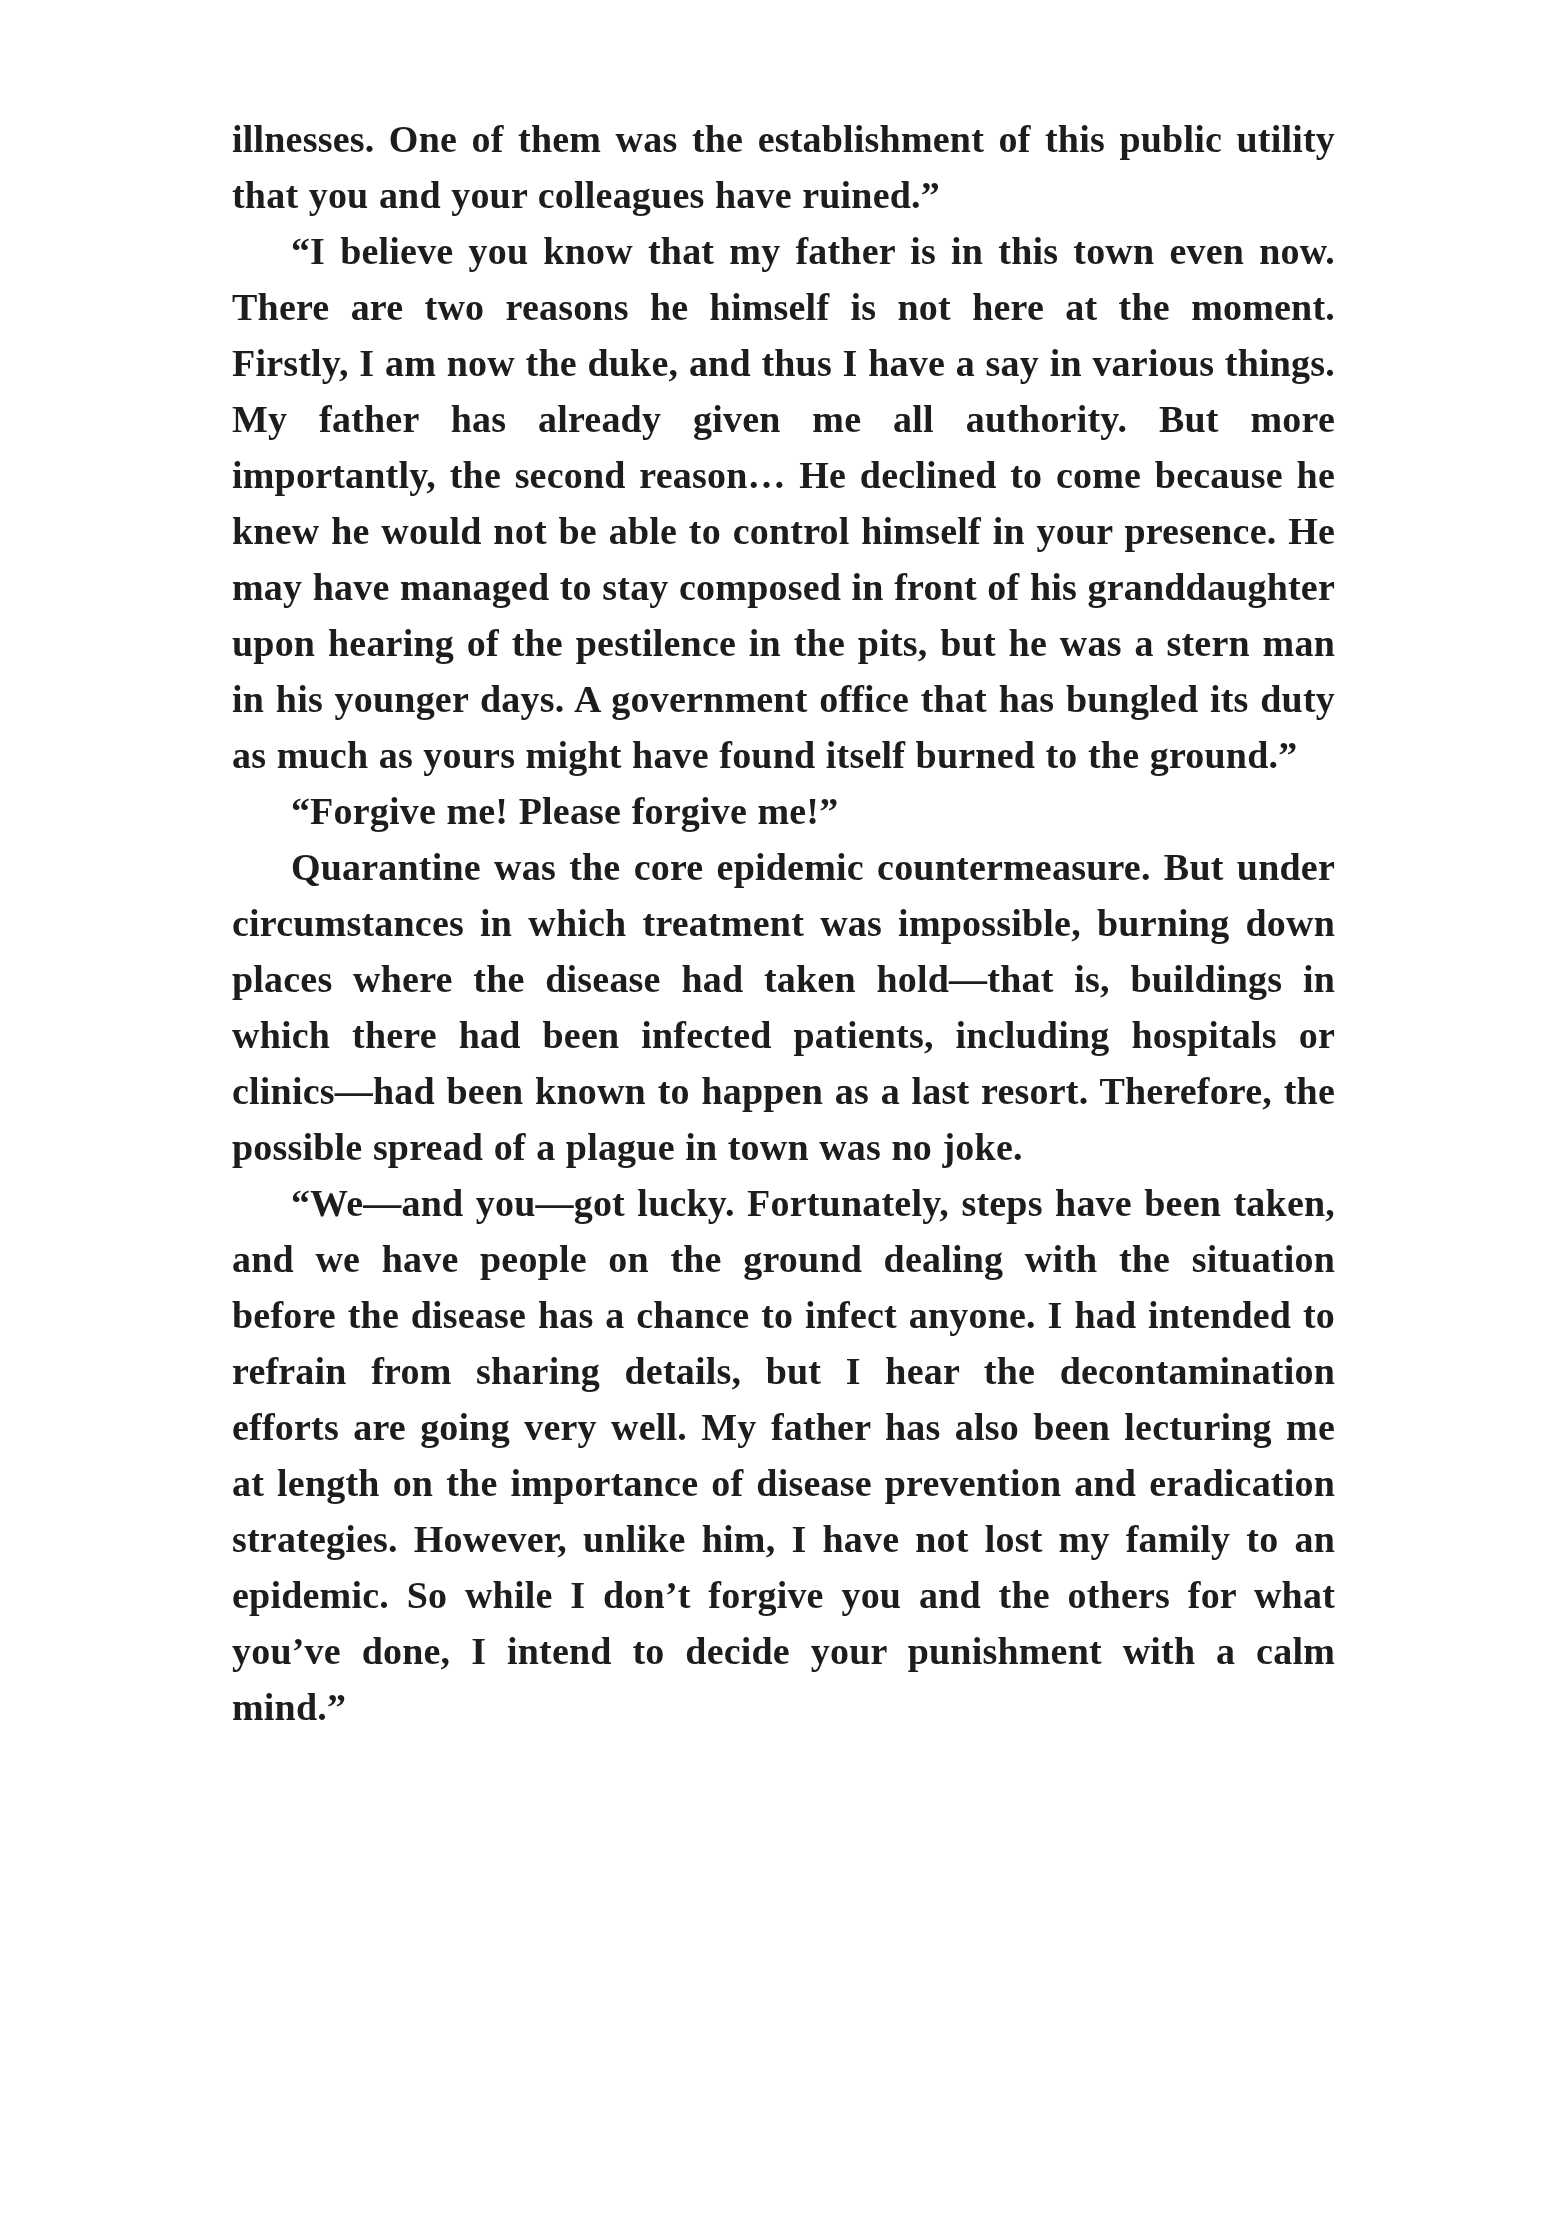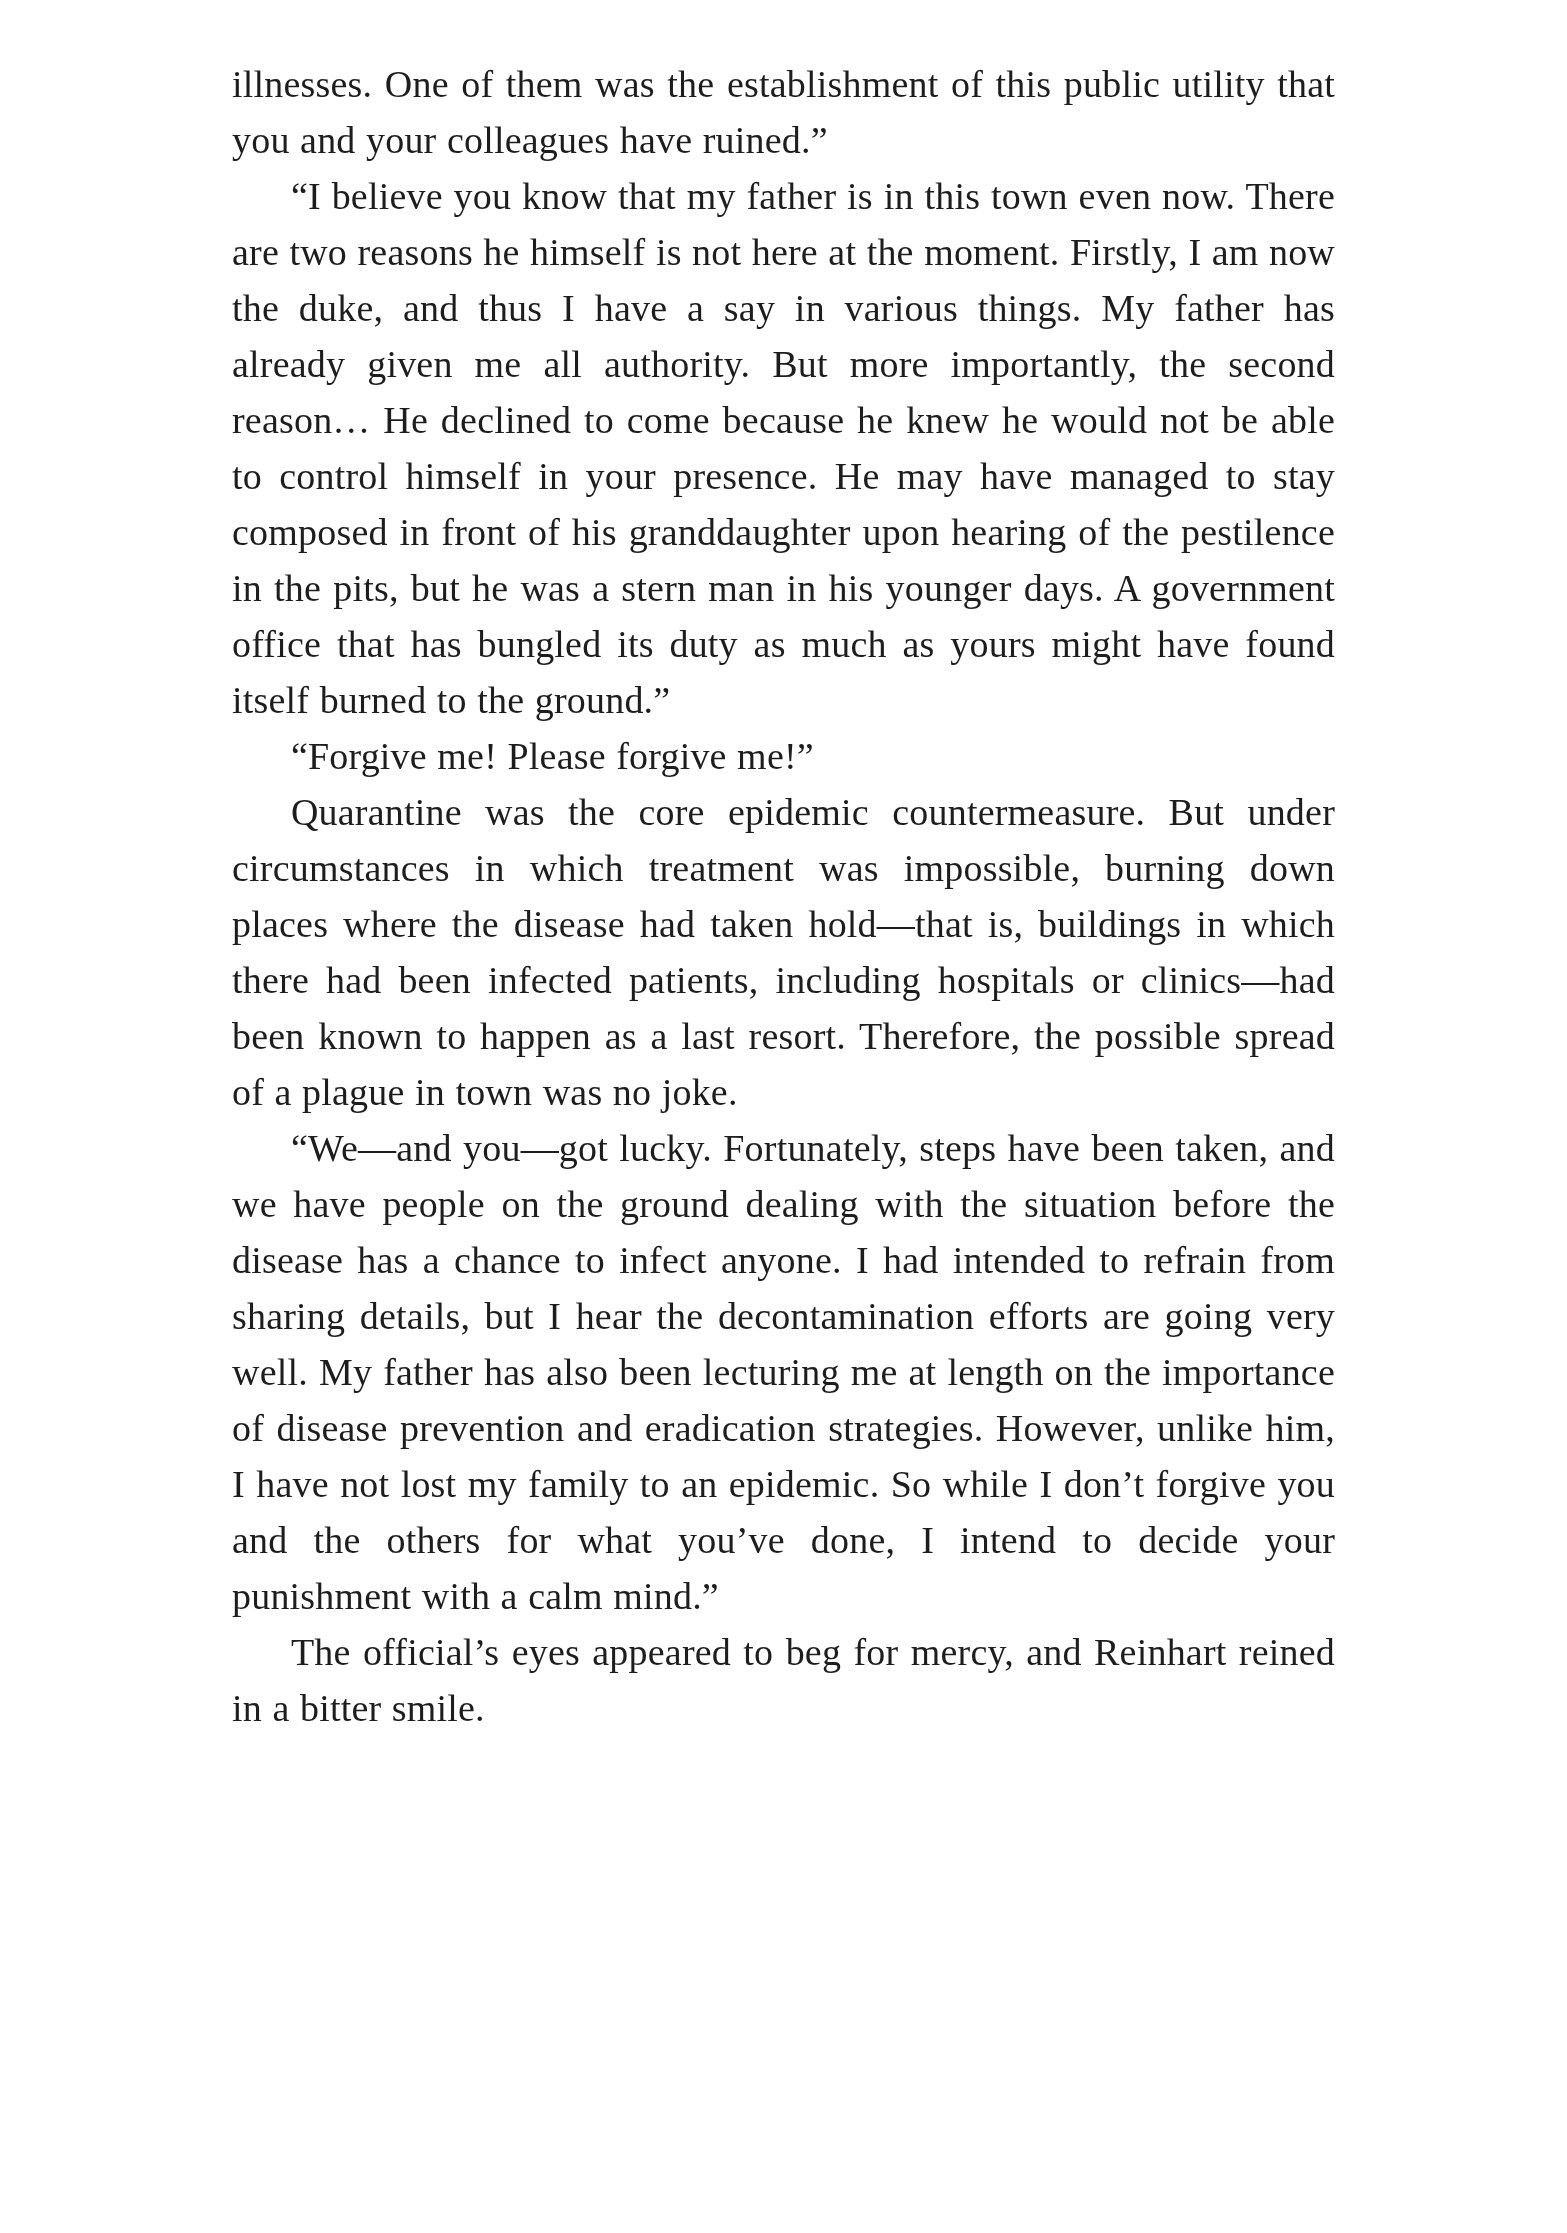--- a/index.html
+++ b/index.html
@@ -7,22 +7,23 @@
     padding: 0;
     background: #ffffff;
   }
   .page {
     position: relative;
     width: 1567px;
     height: 2233px;
     margin: 0 auto;
     background: #ffffff;
     box-sizing: border-box;
-    padding: 56px 232px 0 232px;
+    padding: 111px 232px 0 232px;
     overflow: hidden;
+    font-weight: bold;
   }
   .text-block {
     font-family: "Liberation Serif", "DejaVu Serif", serif;
     font-size: 38px;
     line-height: 56px;
     color: #1d1d1d;
     text-align: justify;
     letter-spacing: 0.2px;
   }
   .text-block p {
@@ -38,15 +39,14 @@
 </head>
 <body>
 
 <div class="page">
   <div class="text-block">
     <p class="continuation">illnesses. One of them was the establishment of this public utility that you and your colleagues have ruined.”</p>
     <p>“I believe you know that my father is in this town even now. There are two reasons he himself is not here at the moment. Firstly, I am now the duke, and thus I have a say in various things. My father has already given me all authority. But more importantly, the second reason… He declined to come because he knew he would not be able to control himself in your presence. He may have managed to stay composed in front of his granddaughter upon hearing of the pestilence in the pits, but he was a stern man in his younger days. A government office that has bungled its duty as much as yours might have found itself burned to the ground.”</p>
     <p>“Forgive me! Please forgive me!”</p>
     <p>Quarantine was the core epidemic countermeasure. But under circumstances in which treatment was impossible, burning down places where the disease had taken hold—that is, buildings in which there had been infected patients, including hospitals or clinics—had been known to happen as a last resort. Therefore, the possible spread of a plague in town was no joke.</p>
     <p>“We—and you—got lucky. Fortunately, steps have been taken, and we have people on the ground dealing with the situation before the disease has a chance to infect anyone. I had intended to refrain from sharing details, but I hear the decontamination efforts are going very well. My father has also been lecturing me at length on the importance of disease prevention and eradication strategies. However, unlike him, I have not lost my family to an epidemic. So while I don’t forgive you and the others for what you’ve done, I intend to decide your punishment with a calm mind.”</p>
-    <p>The official’s eyes appeared to beg for mercy, and Reinhart reined in a bitter smile.</p>
   </div>
 </div>
 
 </body></html>

